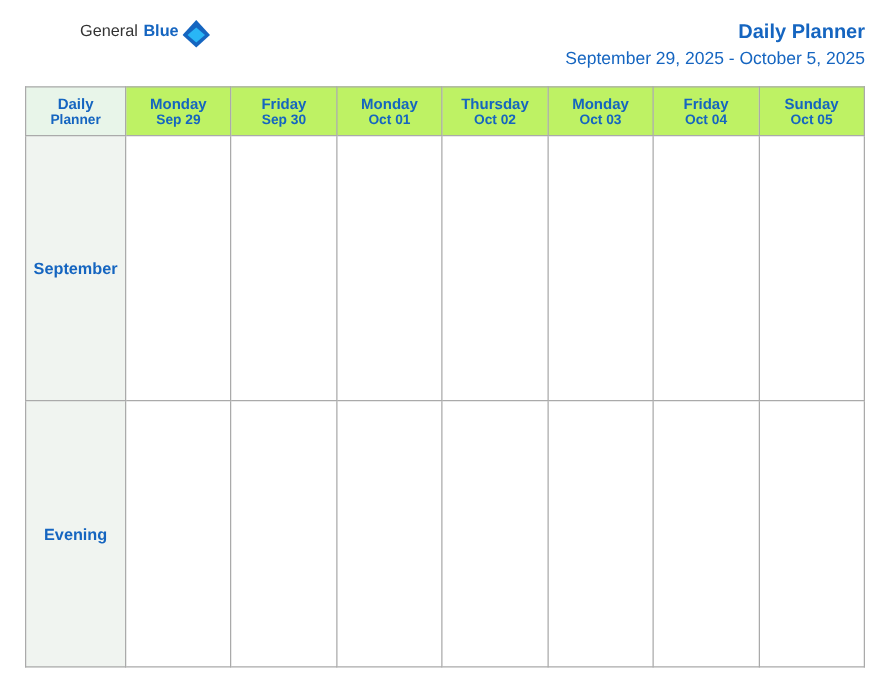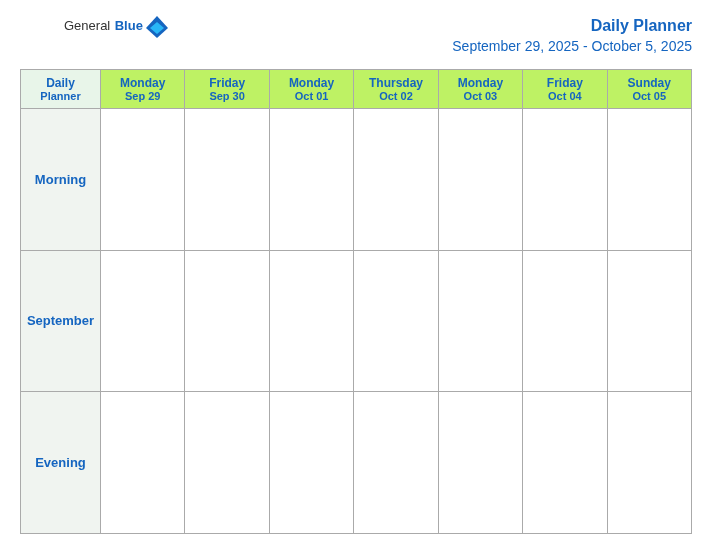--- a/index.html
+++ b/index.html
@@ -153,30 +153,20 @@
         <span class="day-date">Oct 04</span>
       </th>
       <th>
         <span class="day-name">Sunday</span>
         <span class="day-date">Oct 05</span>
       </th>
     </tr>
   </thead>
   <tbody>
     <tr>
-      <td class="row-label">Morning</td>
-      <td></td>
-      <td></td>
-      <td></td>
-      <td></td>
-      <td></td>
-      <td></td>
-      <td></td>
-    </tr>
-    <tr>
       <td class="row-label">September</td>
       <td></td>
       <td></td>
       <td></td>
       <td></td>
       <td></td>
       <td></td>
       <td></td>
     </tr>
     <tr>

